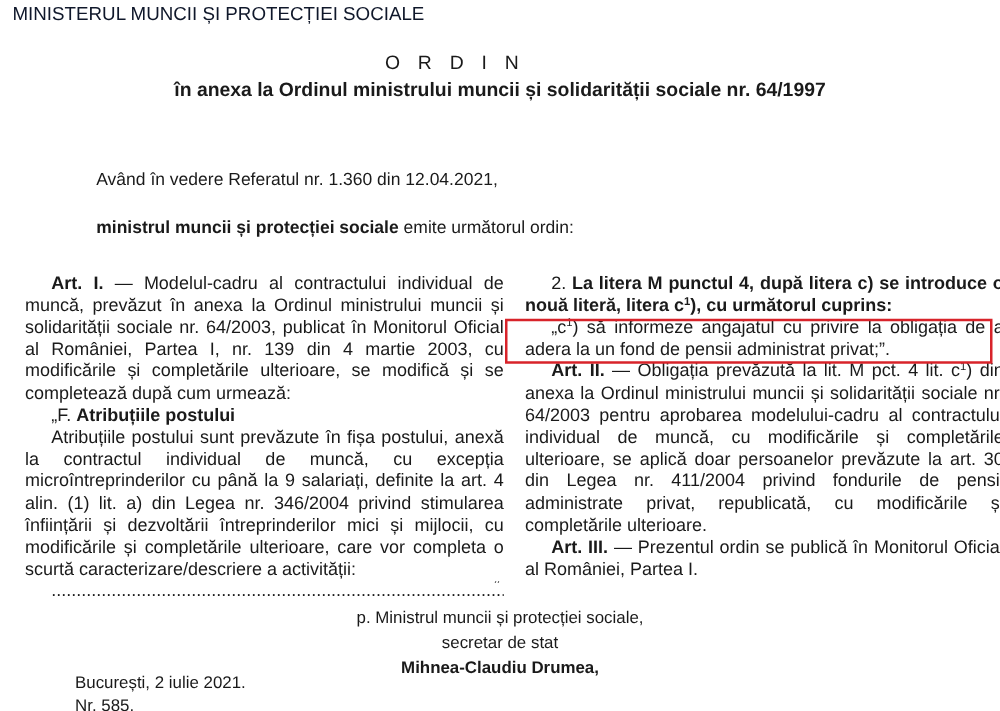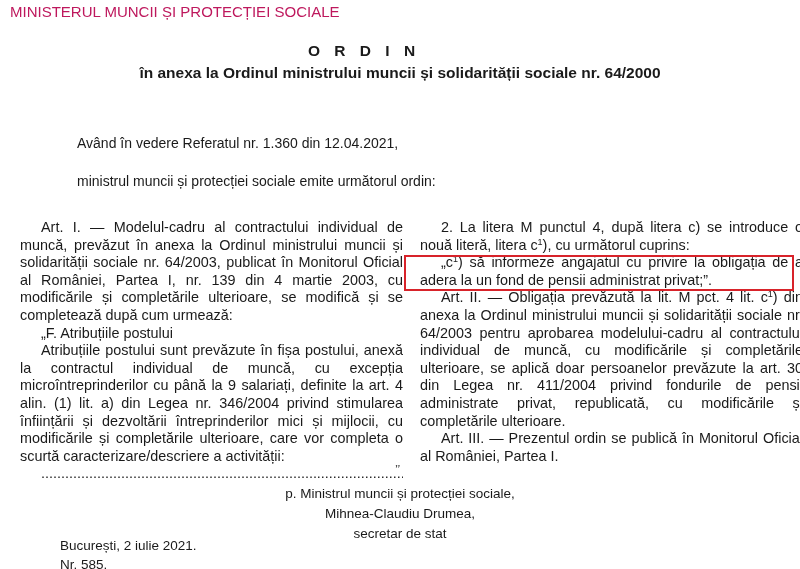--- a/index.html
+++ b/index.html
@@ -3,22 +3,22 @@
   <meta charset="utf-8">
   <style>
     html, body { margin: 0; padding: 0; }
     body {
       width: 800px; height: 569px; overflow: hidden;
       background: #ffffff; color: #1a1a1a;
       font-family: "Liberation Sans", "DejaVu Sans", sans-serif;
       position: relative;
     }
     .abs { position: absolute; }
-    .ministry { left: 10px; top: 3px; font-size: 15px; letter-spacing: 0; color: #be185d; }
-    .title-ordin { left: 0; width: 728px; top: 42px; text-align: center; font-weight: bold; font-size: 15.5px; letter-spacing: 5px; }
+    .ministry { left: 10px; top: 3px; font-size: 15px; letter-spacing: 0; color: #0f172a; }
+    .title-ordin { left: 0; width: 728px; top: 42px; text-align: center; font-weight: normal; font-size: 15.5px; letter-spacing: 5px; }
     .subtitle { left: 0; width: 800px; top: 62px; text-align: center; font-weight: bold; font-size: 15.5px; line-height: 21px; }
     .preamble { left: 10px; width: 780px; top: 118px; font-size: 14px; line-height: 19px; }
     .preamble p { margin: 16px; }
     .indent { text-indent: 51px; }
     .emits { margin-top: 19px !important; }
     .col { font-size: 14.4px; line-height: 17.6px; text-align: justify; margin-left: 10px; }
     .col p { margin: 0; }
     .col-left { left: 10px; width: 383px; top: 219px; }
     .col-right { left: 410px; width: 383px; top: 219px; }
     .ti { text-indent: 21px; }
@@ -26,29 +26,29 @@
     .closing-quote { position: absolute; right: 3px; top: -4px; }
     sup { font-size: 9px; vertical-align: 5px; line-height: 0; }
     .highlight {
       left: 404px; top: 255px; width: 390px; height: 36px;
       border: 2.5px solid #d8232a; box-sizing: border-box;
     }
     .signature { left: 0; width: 800px; top: 484px; text-align: center; font-size: 13.5px; line-height: 20px; }
     .signature p { margin: 0; }
     .place { left: 60px; top: 536px; font-size: 13.5px; line-height: 19px; }
     .place p { margin: 0; }
-    b { font-weight: normal; }
+    b { font-weight: bold; }
   </style>
 </head>
 <body>
 
 <div class="abs ministry">MINISTERUL MUNCII ȘI PROTECȚIEI SOCIALE</div>
 <div class="abs title-ordin">O R D I N</div>
 <div class="abs subtitle">
-  <div>în anexa la Ordinul ministrului muncii și solidarității sociale nr. 64/2000</div>
+  <div>în anexa la Ordinul ministrului muncii și solidarității sociale nr. 64/1997</div>
 </div>
 
 <div class="abs preamble">
   <p class="indent">Având în vedere Referatul nr. 1.360 din 12.04.2021,</p>
   <p class="indent emits"><b>ministrul muncii și protecției sociale</b><span> emite următorul ordin:</span></p>
 </div>
 
 <div class="abs col col-left">
   <p class="ti"><b>Art. I.</b><span> — Modelul-cadru al contractului individual de muncă, prevăzut în anexa la Ordinul ministrului muncii și solidarității sociale nr. 64/2003, publicat în Monitorul Oficial al României, Partea I, nr. 139 din 4 martie 2003, cu modificările și completările ulterioare, se modifică și se completează după cum urmează:</span></p>
   <p class="ti"><span>„F. </span><b>Atribuțiile postului</b></p>
@@ -60,20 +60,20 @@
   <p class="ti"><span>2. </span><b><span>La litera M punctul 4, după litera c) se introduce o nouă literă, litera c</span><sup>1</sup><span>), cu următorul cuprins:</span></b></p>
   <p class="ti"><span>„c</span><sup>1</sup><span>) să informeze angajatul cu privire la obligația de a adera la un fond de pensii administrat privat;”.</span></p>
   <p class="ti"><b>Art. II.</b><span> — Obligația prevăzută la lit. M pct. 4 lit. c</span><sup>1</sup><span>) din anexa la Ordinul ministrului muncii și solidarității sociale nr. 64/2003 pentru aprobarea modelului-cadru al contractului individual de muncă, cu modificările și completările ulterioare, se aplică doar persoanelor prevăzute la art. 30 din Legea nr. 411/2004 privind fondurile de pensii administrate privat, republicată, cu modificările și completările ulterioare.</span></p>
   <p class="ti"><b>Art. III.</b><span> — Prezentul ordin se publică în Monitorul Oficial al României, Partea I.</span></p>
 </div>
 
 <div class="abs highlight"></div>
 
 <div class="abs signature">
   <p>p. Ministrul muncii și protecției sociale,</p>
+  <p>secretar de stat</p>
   <p><b>Mihnea-Claudiu Drumea,</b></p>
-  <p>secretar de stat</p>
 </div>
 
 <div class="abs place">
   <p>București, 2 iulie 2021.</p>
   <p>Nr. 585.</p>
 </div>
 
 </body></html>

